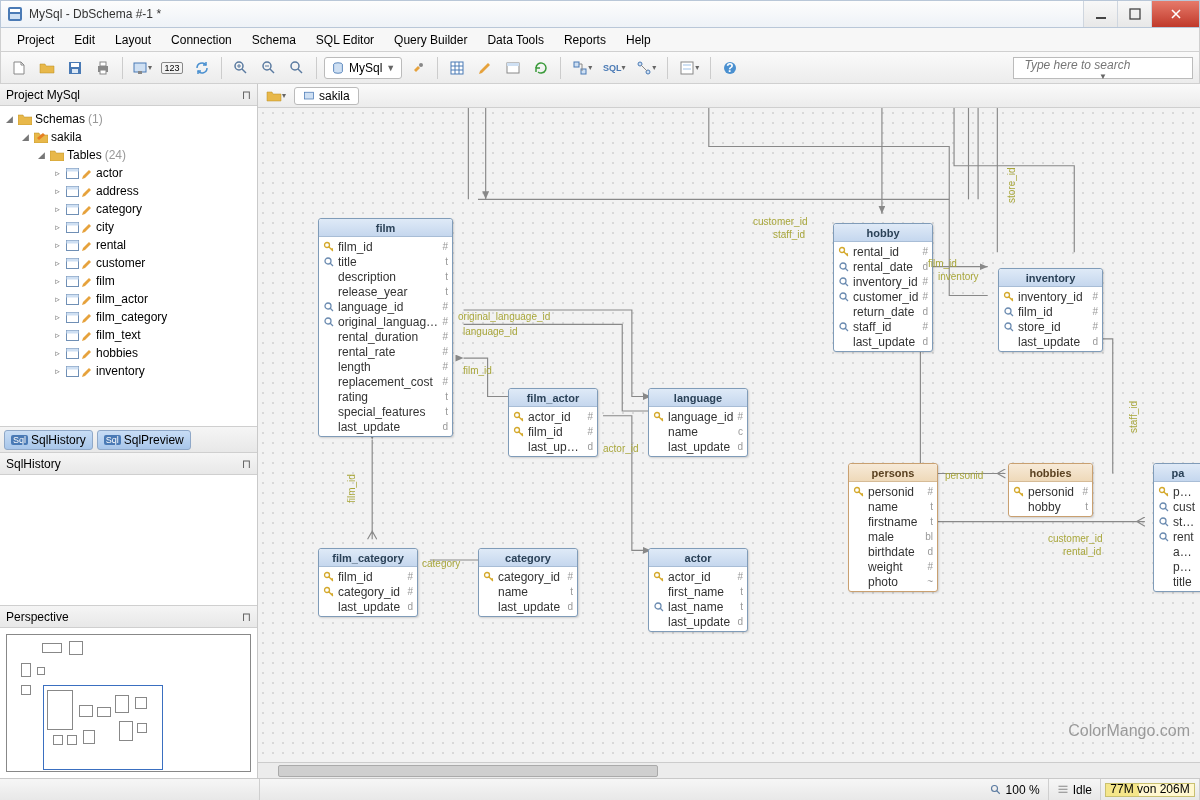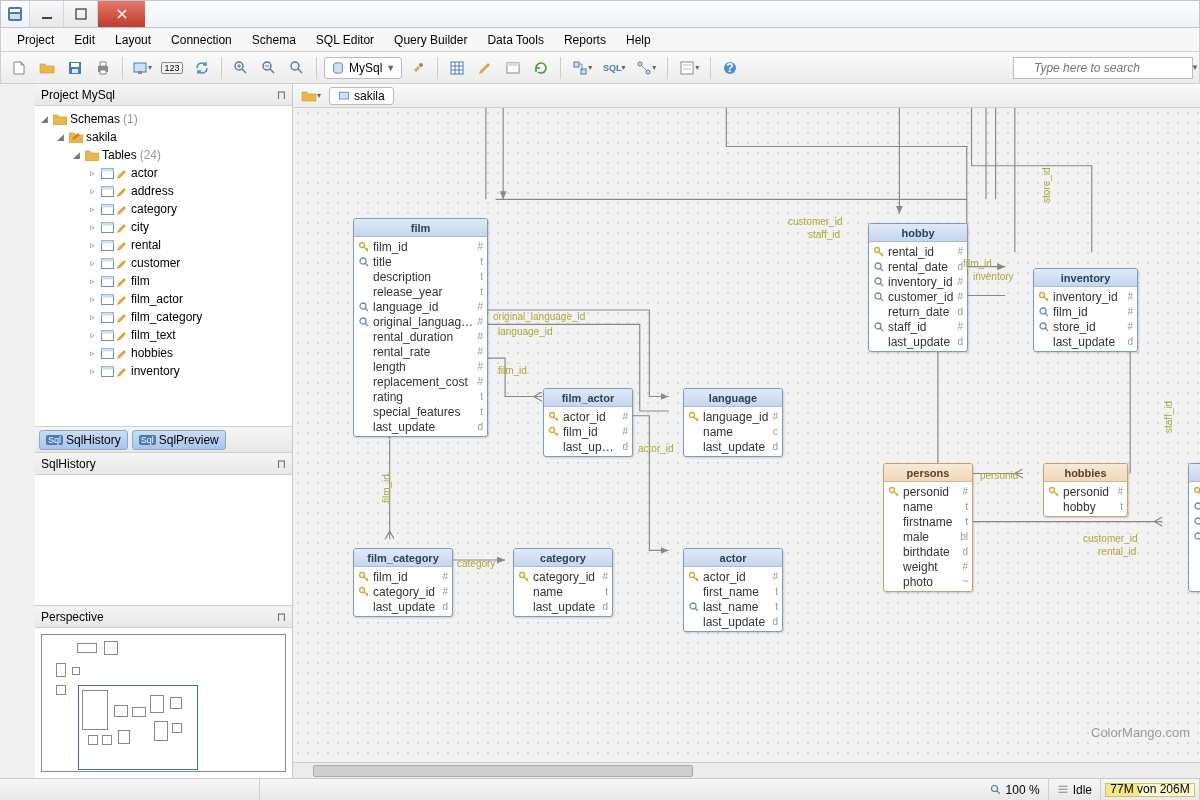--- a/index.html
+++ b/index.html
@@ -17,25 +17,25 @@
 
 .menubar { height: 24px; background: #f7f7f7; border: 1px solid #d0d0d0; border-top: none; display: flex; align-items: center; padding: 0 8px; gap: 4px; }
 .menubar .menuitem { padding: 2px 8px; cursor: default; }
 
 
 .toolbar { height: 32px; background: linear-gradient(#fafafa,#ececec); border: 1px solid #d0d0d0; border-top: none; display: flex; align-items: center; padding: 0 6px; gap: 4px; }
 .tb-btn { width: 24px; height: 24px; display: flex; align-items: center; justify-content: center; border: 1px solid transparent; border-radius: 3px; }
 .tb-sep { width: 1px; height: 22px; background: #ccc; margin: 0 3px; }
 .tb-dd { display: flex; align-items: center; height: 22px; border: 1px solid #bbb; border-radius: 3px; background: #fff; padding: 0 6px; gap: 4px; }
 .tb-dd .caret { font-size: 9px; color: #666; }
-.toolbar .search { margin-left: auto; display: flex; align-items: center; border: 1px solid #bbb; background: #fff; height: 22px; width: 180px; padding: 0 20px; }
+.toolbar .search { margin-left: auto; display: flex; align-items: center; border: 1px solid #bbb; background: #fff; height: 22px; width: 180px; padding: 0 20px; flex-direction: column; }
 .toolbar .search input { border: none; outline: none; flex: 1; color: #888; font-style: italic; }
 
 
-.main { display: flex; height: calc(800px - 28px - 24px - 32px - 22px); padding-left: 35px; }
+.main { display: flex; height: calc(800px - 28px - 24px - 32px - 22px); }
 
 
 .leftpanel { width: 258px; border-right: 1px solid #c9c9c9; display: flex; flex-direction: column; background: #fff; }
 .panel-head { height: 22px; background: linear-gradient(#f5f5f5,#e8e8e8); border-bottom: 1px solid #cfcfcf; display: flex; align-items: center; padding: 0 6px; font-size: 11px; }
 .panel-head .pin { margin-left: auto; color: #666; }
 .filter { height: 24px; border-bottom: 1px solid #ddd; display: flex; align-items: center; padding: 0 6px; }
 .filter input { border: none; outline: none; flex: 1; color: #888; font-style: italic; }
 .tree { flex: 1; overflow: auto; padding: 4px 2px; min-height: 0; }
 .tree-row { display: flex; align-items: center; height: 18px; padding-left: 4px; gap: 3px; white-space: nowrap; }
 .tw { width: 11px; color: #777; font-size: 9px; text-align: center; }
@@ -93,20 +93,21 @@
 </style>
 </head>
 <body>
 
 <div class="titlebar">
   <svg class="app-icon" viewBox="0 0 16 16">
       <rect x="1" y="1" width="14" height="14" rx="2" fill="#4a7ab5"></rect>
       <rect x="3" y="3" width="10" height="3" fill="#fff"></rect>
       <rect x="3" y="8" width="10" height="5" fill="#cfe0f3"></rect>
     </svg>
+  <span class="title">MySql - DbSchema #-1 *</span>
   <div class="winbtns">
     <div class="winbtn">
         <svg viewBox="0 0 12 12">
           <rect x="1" y="9" width="10" height="2" fill="#444"></rect>
         </svg>
       </div>
     <div class="winbtn">
         <svg viewBox="0 0 12 12">
           <rect x="1" y="1" width="10" height="10" fill="none" stroke="#444" stroke-width="1.3"></rect>
         </svg>
@@ -550,21 +551,21 @@
 
   <path d="M680 380 H750" marker-end="url(#crow)"></path>
 
   <path d="M670 250 V430 H895" marker-end="url(#crow)"></path>
   <path d="M845 240 H870 V380 "></path>
 
   <path d="M750 0 V150"></path>
 </g>
         </svg>
 
-      <div style="position:absolute;right:10px;bottom:22px;color:#999;font-size:13px">ColorMango.com</div>
+      <div style="position:absolute;right:10px;bottom:22px;color:#999;font-size:16px">ColorMango.com</div>
     <div class="dbtable " style="left: 60px; top: 110px; width: 135px;">
           <div class="thead">film</div>
           <div class="cols">
             <div class="col">
               <svg class="cicon" viewBox="0 0 12 12">
                 <circle cx="4" cy="4" r="2.5" fill="none" stroke="#d4a82a" stroke-width="1.3"></circle>
                 <path d="M5.5 5.5L10 10M8 8l2-0M9 9l1 0" stroke="#d4a82a" stroke-width="1.3"></path>
               </svg>
               <span class="cname">film_id</span>
               <span class="ctype">#</span>

